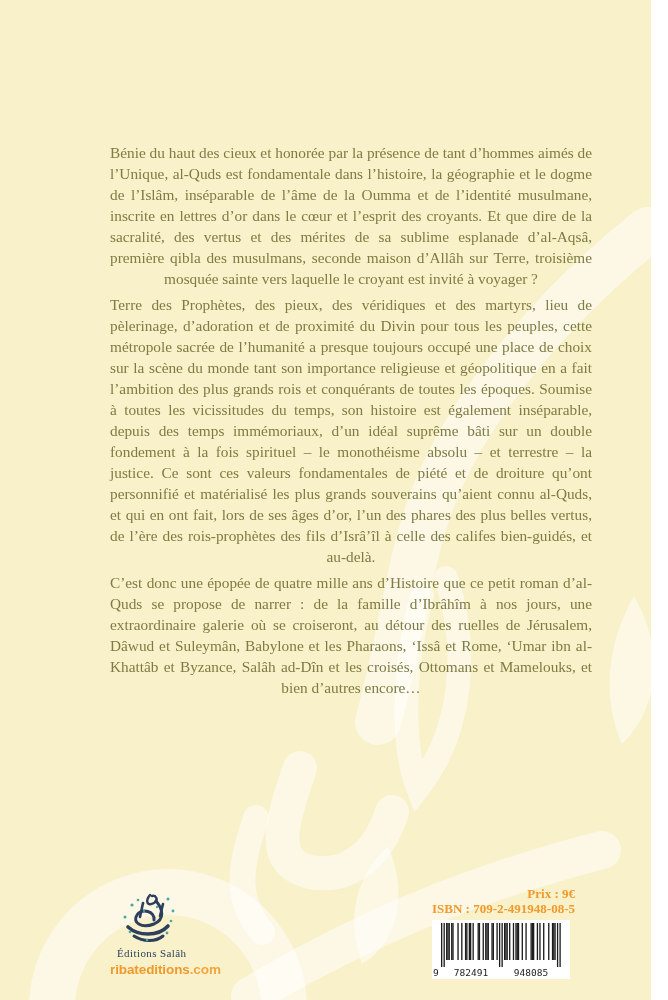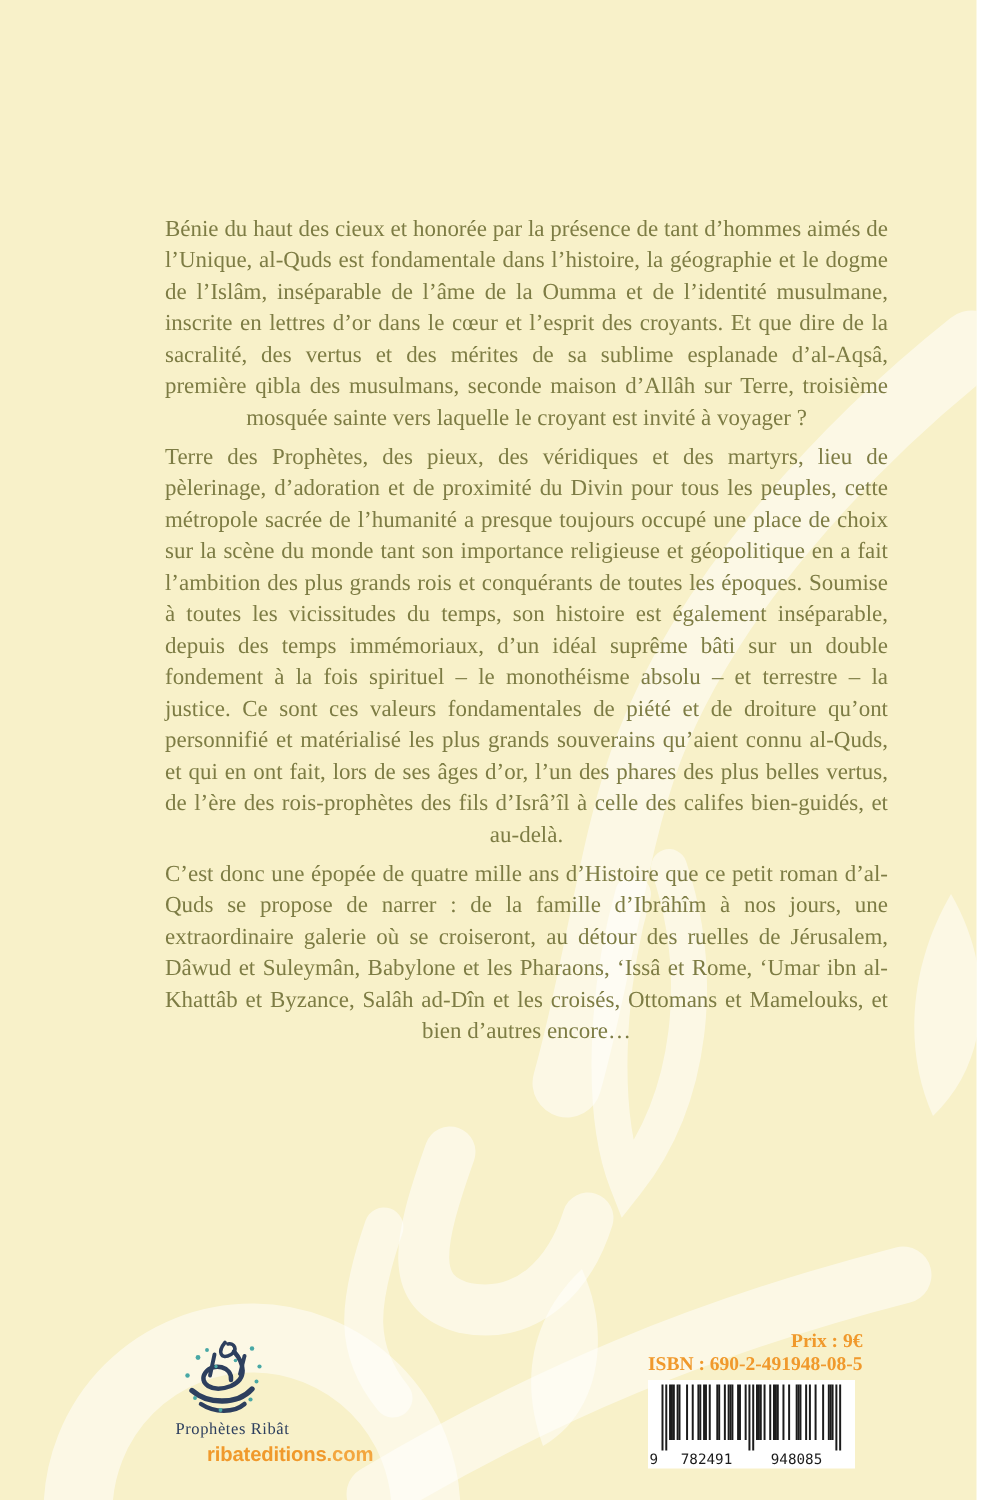--- a/index.html
+++ b/index.html
@@ -38,21 +38,20 @@
     color:#2d3f5e;
     font-size:11px;letter-spacing:.4px;
     font-family:"Liberation Serif","DejaVu Serif",serif;
   }
   .publisher-site{
     display:block;
     margin-top:3px;
     font-family:"Liberation Sans","DejaVu Sans",sans-serif;
     font-size:13.5px;font-weight:bold;letter-spacing:-.1px;
     color:#f0992c;
-    margin-left:28px;
   }
   .publisher-site .tld{font-weight:bold;color:#f3a63f;}
   .footer-right{
     position:absolute;right:76px;top:886px;z-index:2;
     text-align:right;
   }
   .price, .isbn{
     display:block;
     color:#f0992c;font-weight:bold;
     font-size:13px;line-height:15px;
@@ -107,27 +106,27 @@
           <circle cx="63" cy="20" r="1.4"></circle>
         <circle cx="15" cy="26" r="1.5"></circle>
           <circle cx="61" cy="30" r="1.3"></circle>
         <circle cx="20" cy="41" r="1.3"></circle>
           <circle cx="57" cy="42" r="1.4"></circle>
         <circle cx="37" cy="49" r="1.3"></circle>
           <circle cx="47" cy="16" r="1.2"></circle>
         <circle cx="34" cy="20" r="1.1"></circle>
       </g>
     </svg>
-    <span class="publisher-name">Prophètes Ribât</span>
+    <span class="publisher-name">Éditions Salâh</span>
     <span class="publisher-site"><span>ribateditions</span><span class="tld">.com</span></span>
   </div>
 
   <div class="footer-right">
     <span class="price">Prix : 9€</span>
-    <span class="isbn">ISBN : 690-2-491948-08-5</span>
+    <span class="isbn">ISBN : 709-2-491948-08-5</span>
     <div class="barcode-box">
       <svg id="barcode-svg" width="138" height="59" viewBox="0 0 138 59">
         <g id="barcode-bars" fill="#1c1c1c">
             <rect x="9.00" y="3" width="1.32" height="44"></rect>
             <rect x="11.52" y="3" width="1.32" height="44"></rect>
             <rect x="14.04" y="3" width="1.32" height="37"></rect>
             <rect x="15.30" y="3" width="1.32" height="37"></rect>
             <rect x="16.56" y="3" width="1.32" height="37"></rect>
             <rect x="19.08" y="3" width="1.32" height="37"></rect>
             <rect x="20.34" y="3" width="1.32" height="37"></rect>

